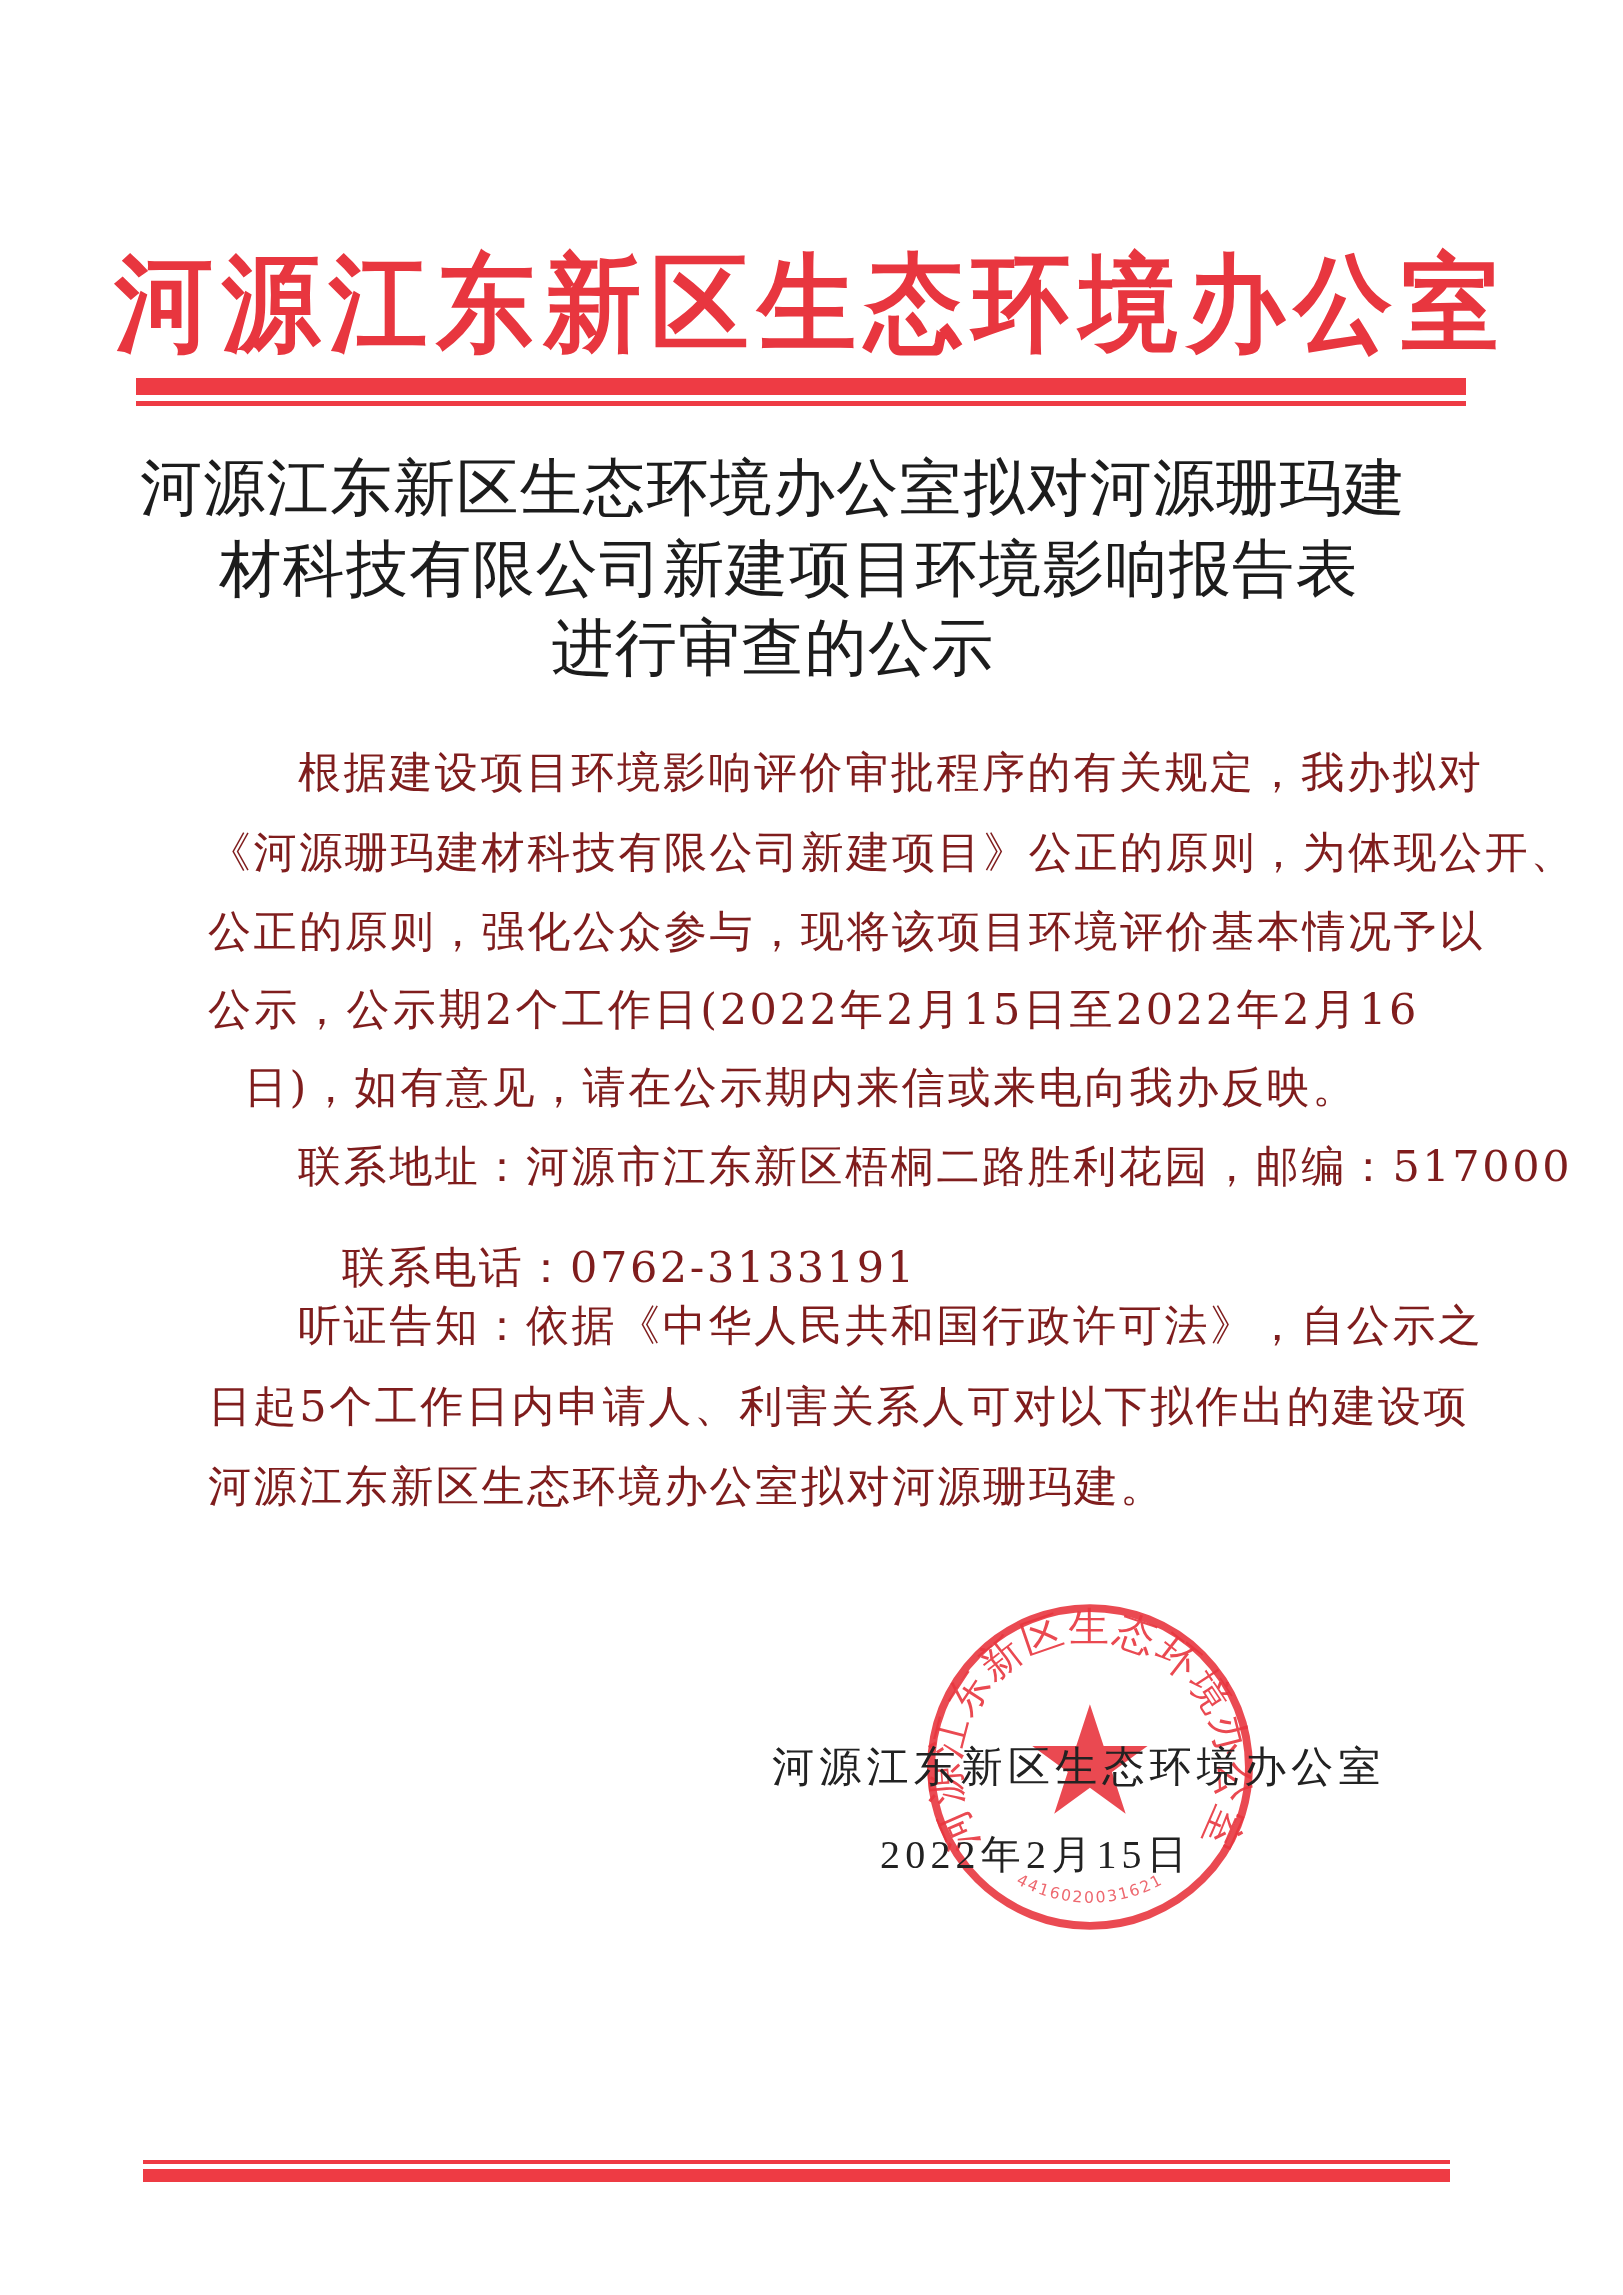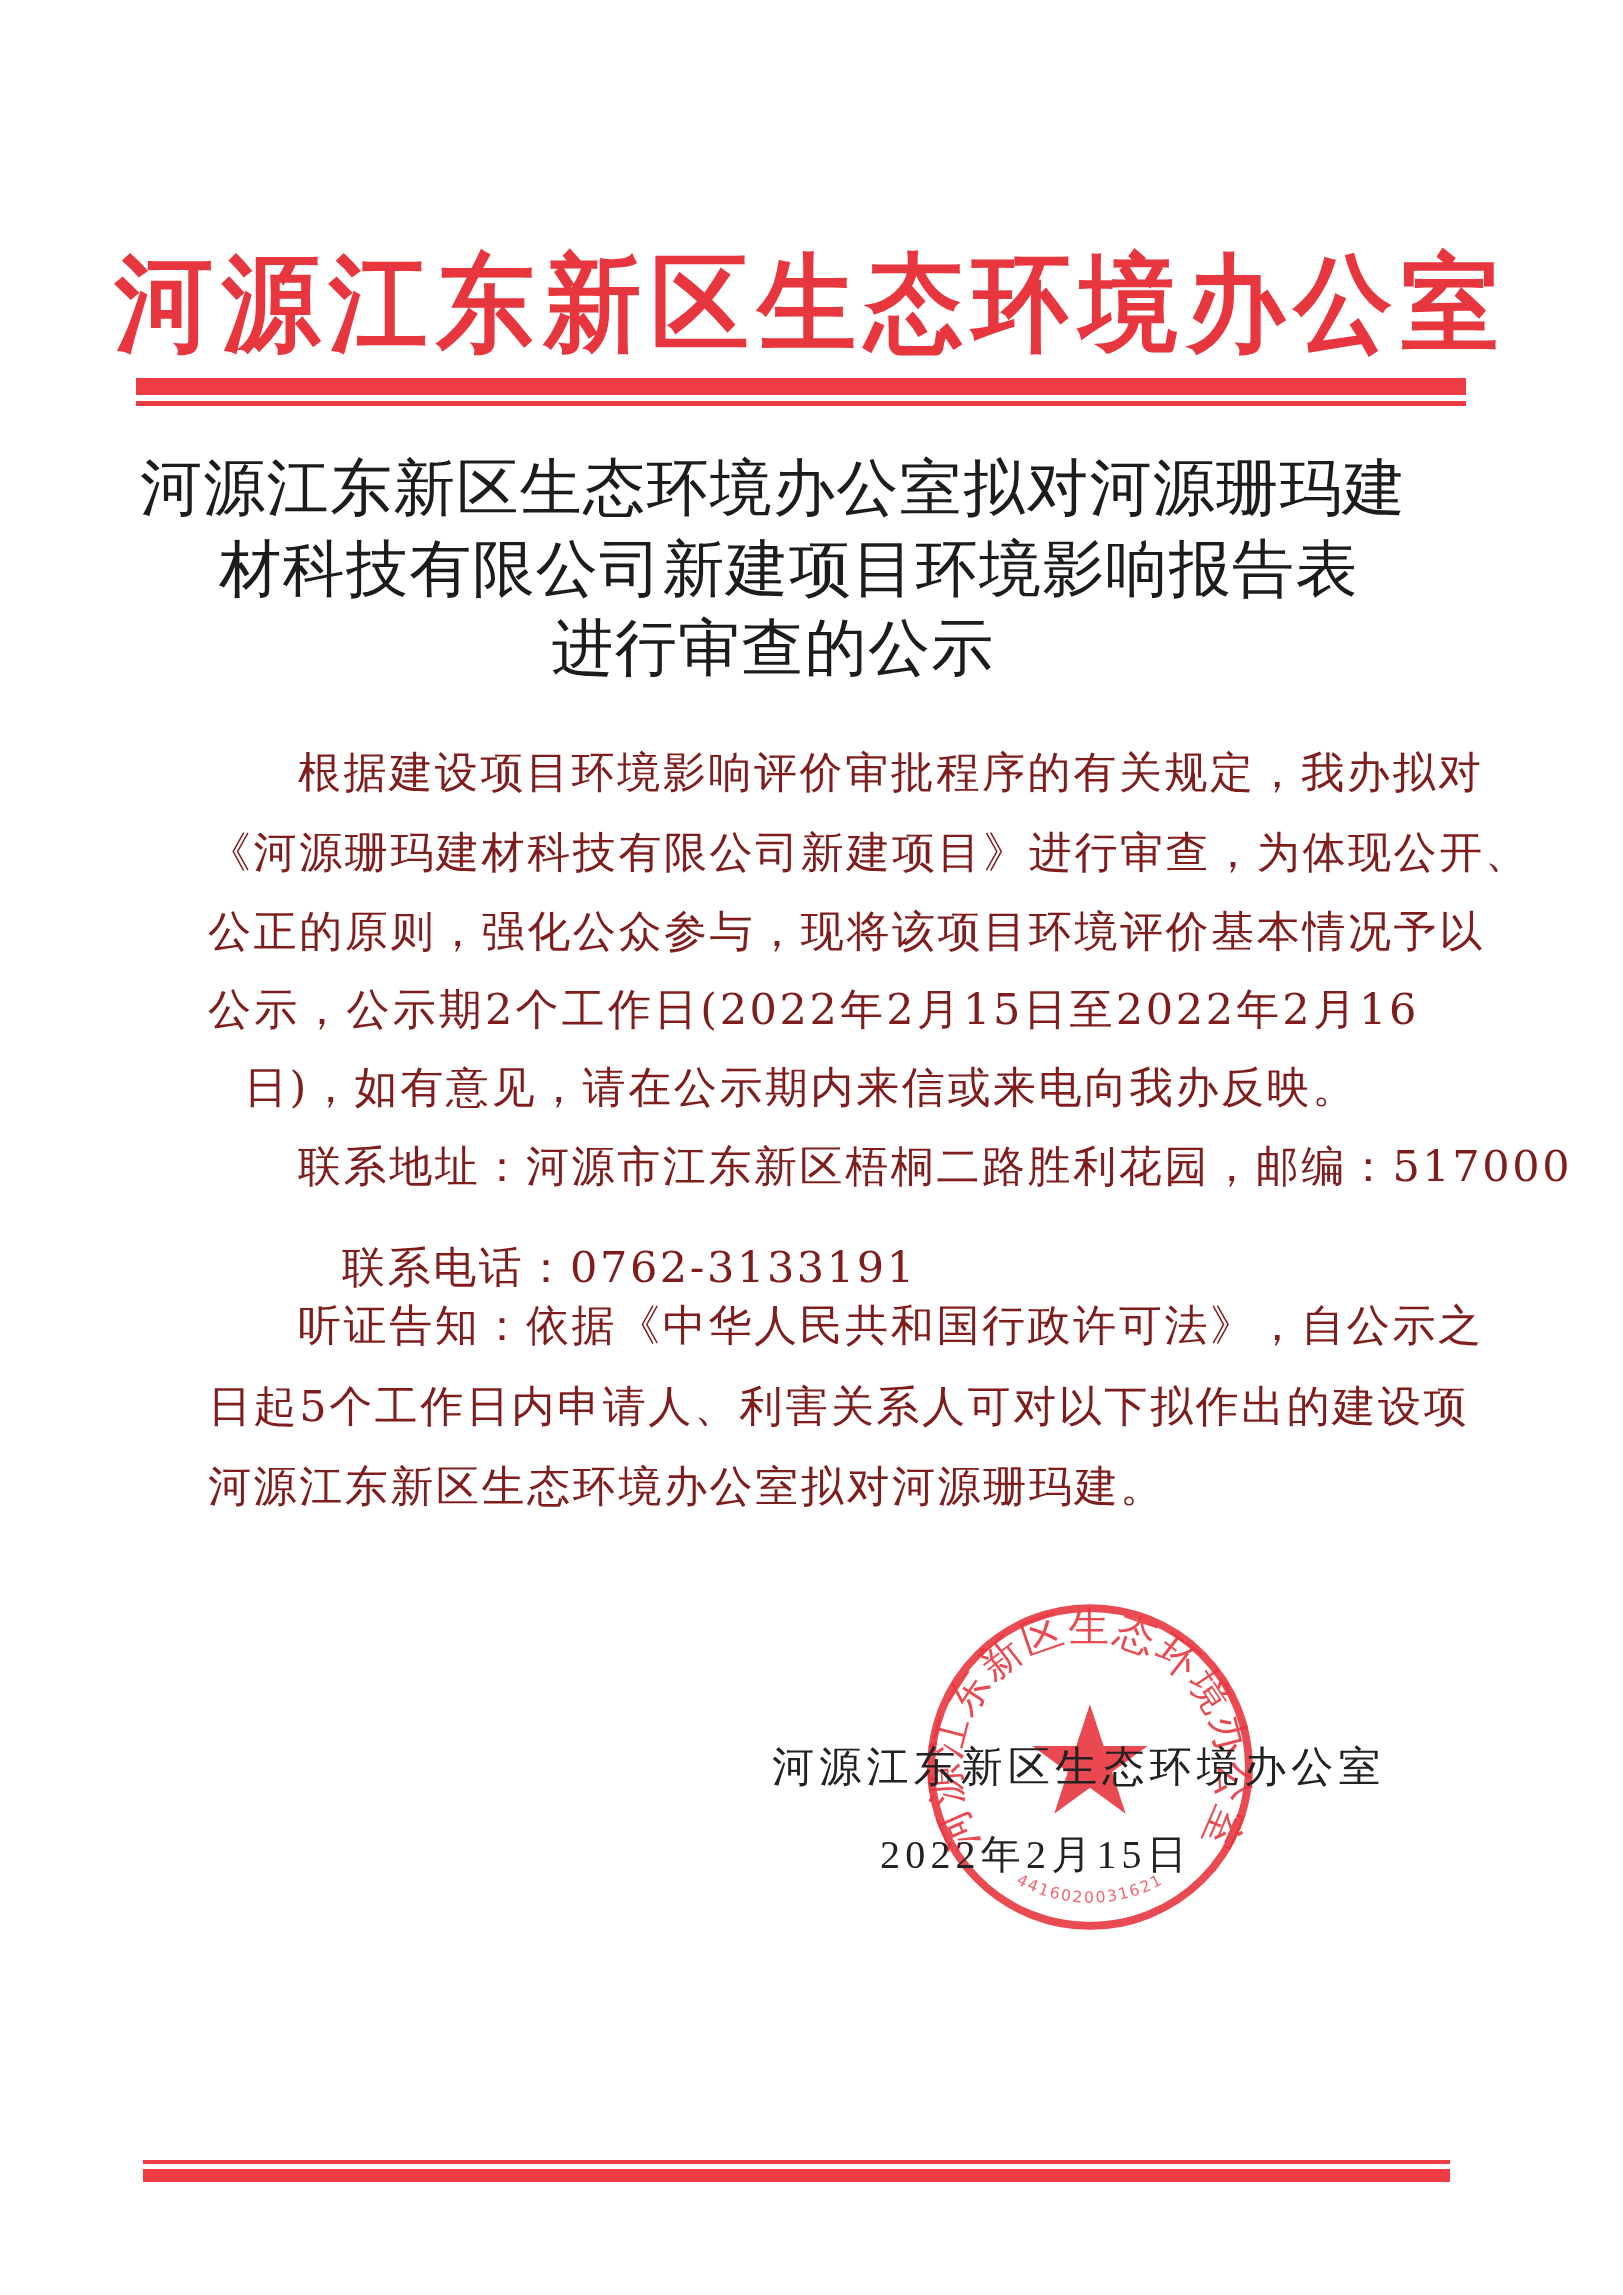--- a/index.html
+++ b/index.html
@@ -29,21 +29,21 @@
 
 <div class="abs masthead" style="color:#e8363f;">河源江东新区生态环境办公室</div>
 <div class="abs rule-thick" style="background:#ee3b44;"></div>
 <div class="abs rule-thin" style="background:#ee3b44;"></div>
 
 <div class="abs title" style="top:452px;">河源江东新区生态环境办公室拟对河源珊玛建</div>
 <div class="abs title" style="top:533px;margin-left:16px;">材科技有限公司新建项目环境影响报告表</div>
 <div class="abs title" style="top:612px;">进行审查的公示</div>
 
 <div class="abs body-line indent" style="top:746px;">根据建设项目环境影响评价审批程序的有关规定，我办拟对</div>
-<div class="abs body-line" style="top:826px;">《河源珊玛建材科技有限公司新建项目》进行审查，为体现公开、</div>
+<div class="abs body-line" style="top:826px;">《河源珊玛建材科技有限公司新建项目》公正的原则，为体现公开、</div>
 <div class="abs body-line" style="top:905px;">公正的原则，强化公众参与，现将该项目环境评价基本情况予以</div>
 <div class="abs body-line" style="top:983px;">公示，公示期2个工作日(2022年2月15日至2022年2月16</div>
 <div class="abs body-line last" style="top:1061px;margin-left:36px;">日)，如有意见，请在公示期内来信或来电向我办反映。</div>
 
 <div class="abs body-line indent" style="top:1140px;">联系地址：河源市江东新区梧桐二路胜利花园，邮编：517000</div>
 <div class="abs body-line indent last" style="top:1241px;margin-left:44px;">联系电话：0762-3133191</div>
 
 <div class="abs body-line indent" style="top:1299px;">听证告知：依据《中华人民共和国行政许可法》，自公示之</div>
 <div class="abs body-line" style="top:1380px;">日起5个工作日内申请人、利害关系人可对以下拟作出的建设项</div>
 <div class="abs body-line last" style="top:1460px;">河源江东新区生态环境办公室拟对河源珊玛建。</div>

